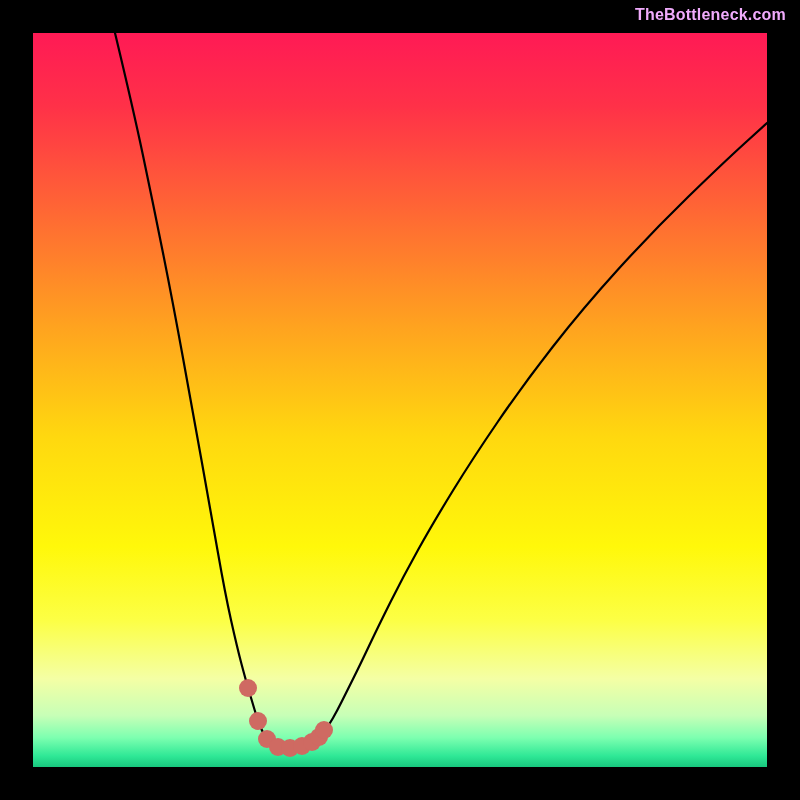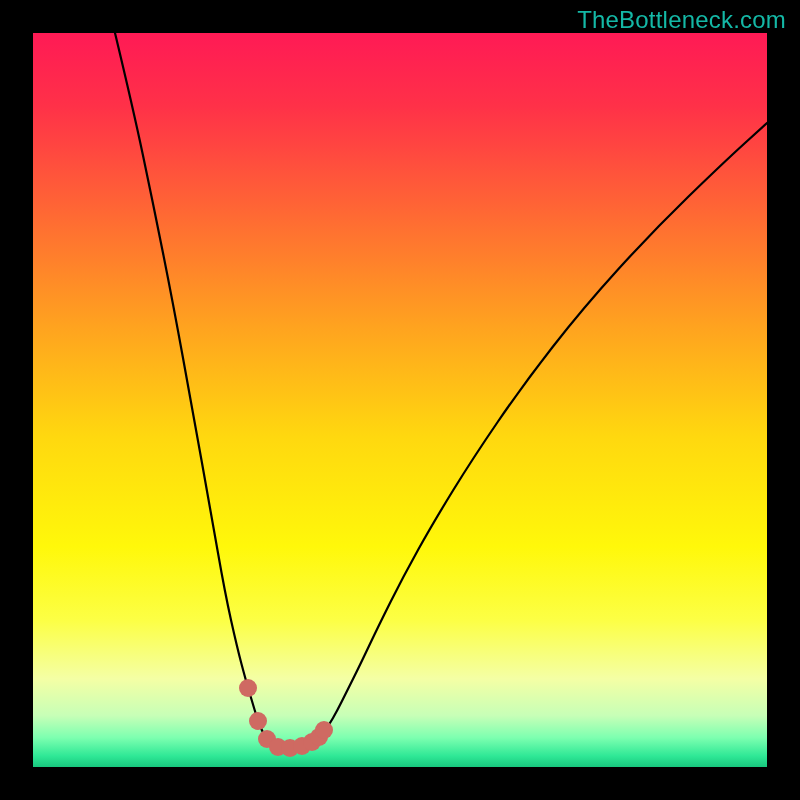--- a/index.html
+++ b/index.html
@@ -25,23 +25,23 @@
     overflow: hidden;
   }
   .gradient {
     position: absolute;
     inset: 0;
   }
   .watermark {
     position: absolute;
     top: 6px;
     right: 14px;
-    color: #14b8a6;
-    font-size: 24px;
-    font-weight: 400;
+    color: #f0abfc;
+    font-size: 16px;
+    font-weight: 700;
     letter-spacing: 0.2px;
     user-select: none;
   }
   svg.curve {
     position: absolute;
     inset: 0;
   }
 </style>
 </head>
 <body>

